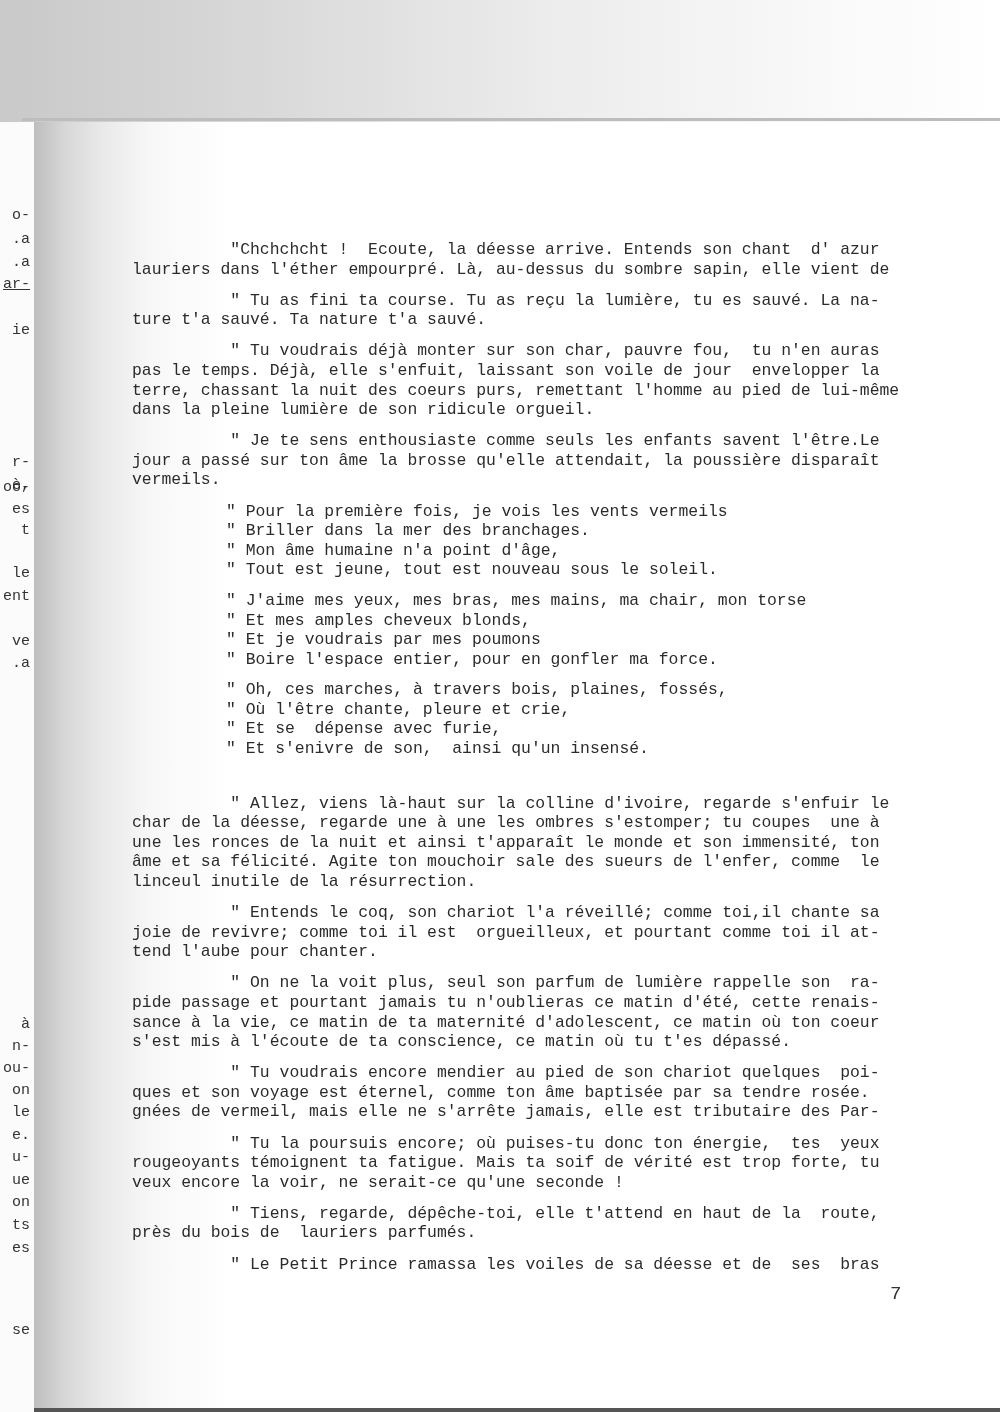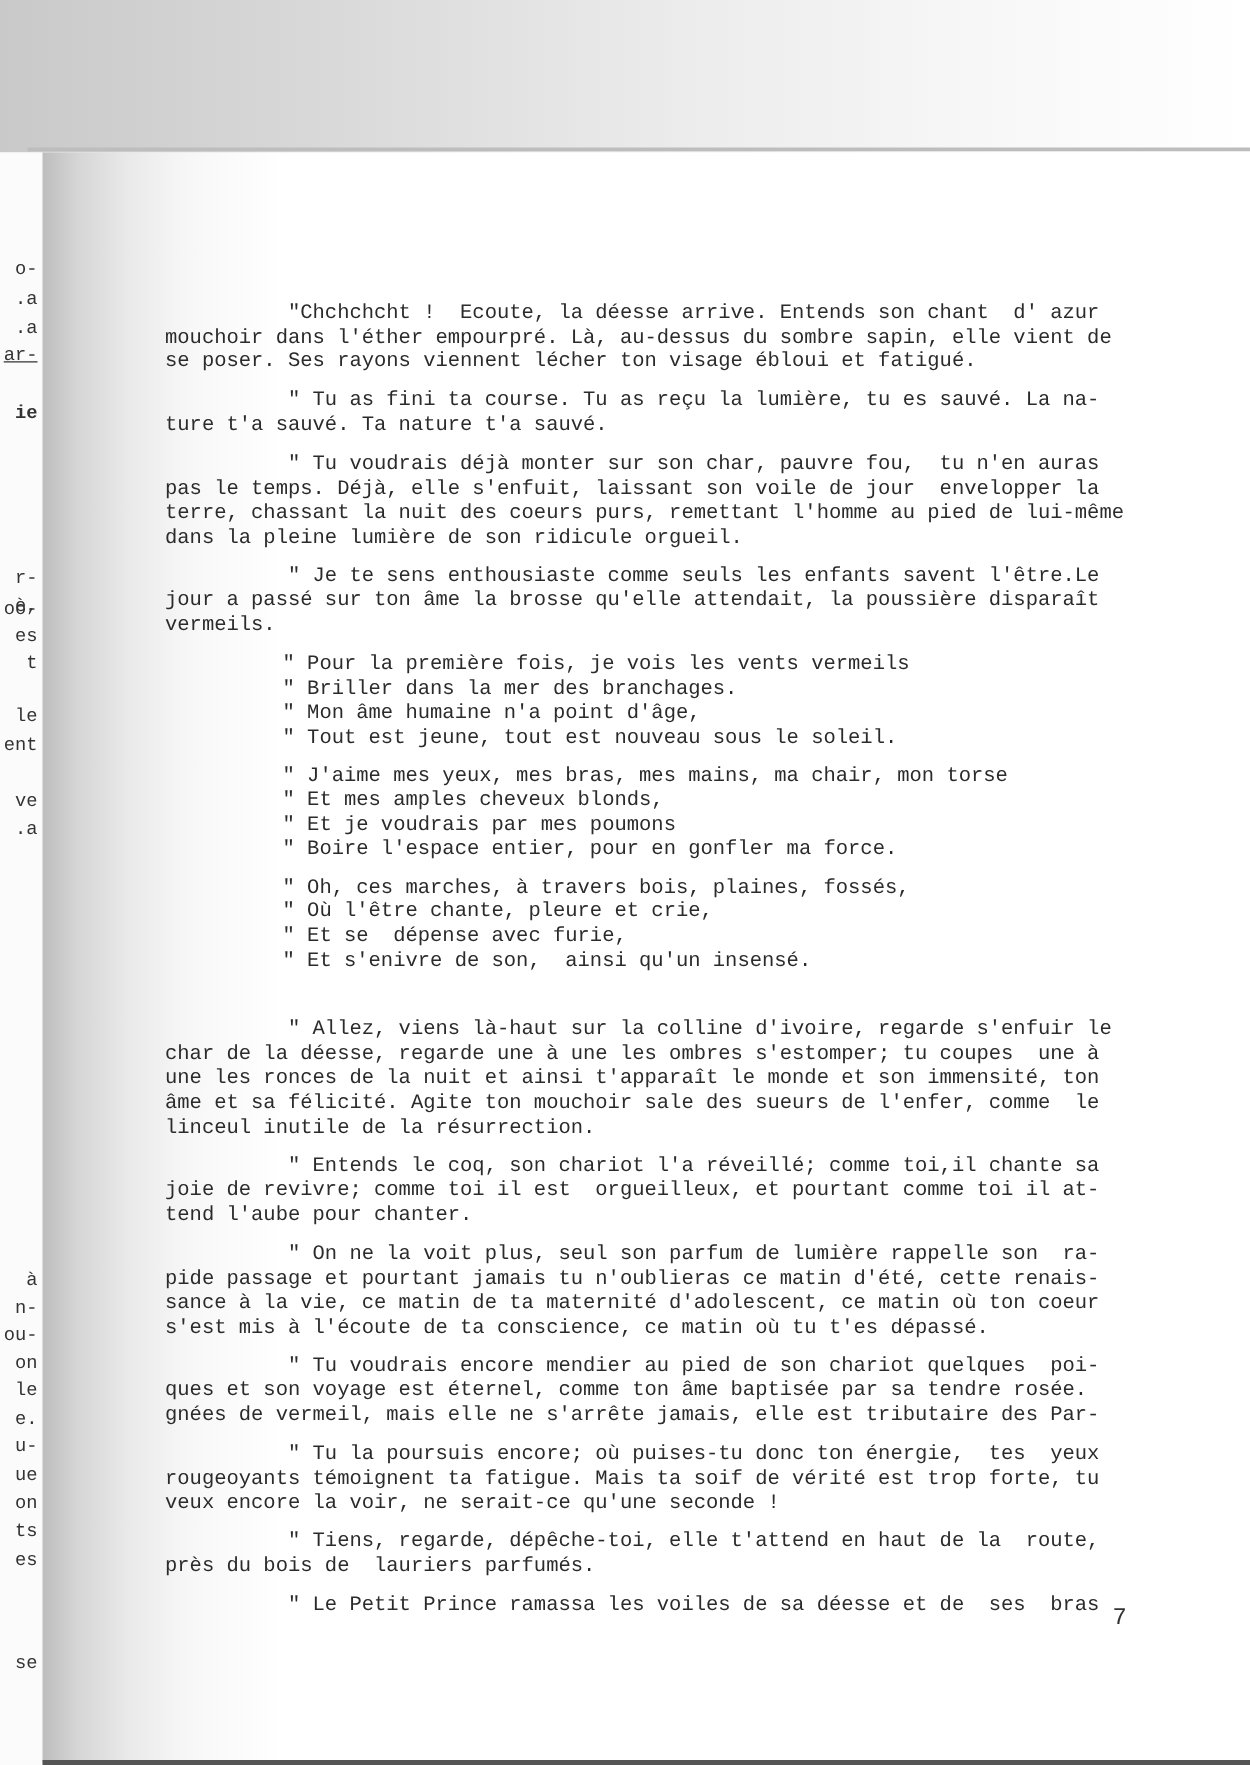--- a/index.html
+++ b/index.html
@@ -52,21 +52,21 @@
 
 <div class="top-band"></div>
 <div class="top-band-edge"></div>
 
 <div class="left-page">
   <div class="left-frags" id="left-frags">
       <span class="left-frag" style="top: 85px;">o-</span>
       <span class="left-frag" style="top: 109px;">.a</span>
       <span class="left-frag" style="top: 132px;">.a</span>
       <span class="left-frag" style="top: 154px; text-decoration: underline;">ar-</span>
-      <span class="left-frag" style="top: 200px; font-weight: bold;">ie</span>
+      <span class="left-frag" style="top: 200px;">ie</span>
       <span class="left-frag" style="top: 309px; margin-top: 48px;">oo-</span>
       <span class="left-frag" style="top: 332px;">r-</span>
       <span class="left-frag" style="top: 355px;">è,</span>
       <span class="left-frag" style="top: 379px;">es</span>
       <span class="left-frag" style="top: 400px;">t</span>
       <span class="left-frag" style="top: 443px;">le</span>
       <span class="left-frag" style="top: 466px;">ent</span>
       <span class="left-frag" style="top: 511px; font-family: Liberation Mono, monospace;">ve</span>
       <span class="left-frag" style="top: 533px;">.a</span>
       <span class="left-frag" style="top: 894px;">à</span>
@@ -82,21 +82,21 @@
       <span class="left-frag" style="top: 1118px;">es</span>
       <span class="left-frag" style="top: 1200px;">se</span>
     </div>
 </div>
 
 <div class="main-page"></div>
 <div class="bottom-edge"></div>
 
 <div class="text">
   <div id="block-intro">
-      <div class="para"><span class="line">          "Chchchcht !  Ecoute, la déesse arrive. Entends son chant  d' azur</span><span class="line">mouchoir dans l'éther empourpré. Là, au-dessus du sombre sapin, elle vient de</span><span class="line">se poser. Ses rayons viennent lécher ton visage ébloui et fatigué.</span></div>
+      <div class="para"><span class="line">          "Chchchcht !  Ecoute, la déesse arrive. Entends son chant  d' azur</span><span class="line">lauriers dans l'éther empourpré. Là, au-dessus du sombre sapin, elle vient de</span></div>
       <div class="para"><span class="line">          " Tu as fini ta course. Tu as reçu la lumière, tu es sauvé. La na-</span><span class="line">ture t'a sauvé. Ta nature t'a sauvé.</span></div>
       <div class="para"><span class="line">          " Tu voudrais déjà monter sur son char, pauvre fou,  tu n'en auras</span><span class="line">pas le temps. Déjà, elle s'enfuit, laissant son voile de jour  envelopper la</span><span class="line">terre, chassant la nuit des coeurs purs, remettant l'homme au pied de lui-même</span><span class="line">dans la pleine lumière de son ridicule orgueil.</span></div>
       <div class="para"><span class="line">          " Je te sens enthousiaste comme seuls les enfants savent l'être.Le</span><span class="line">jour a passé sur ton âme la brosse qu'elle attendait, la poussière disparaît</span><span class="line">vermeils.</span></div>
     </div>
   <div id="block-verses">
       <div class="verse-block">
         <span class="line">" Pour la première fois, je vois les vents vermeils</span>
         <span class="line">" Briller dans la mer des branchages.</span>
         <span class="line">" Mon âme humaine n'a point d'âge,</span>
         <span class="line">" Tout est jeune, tout est nouveau sous le soleil.</span>

